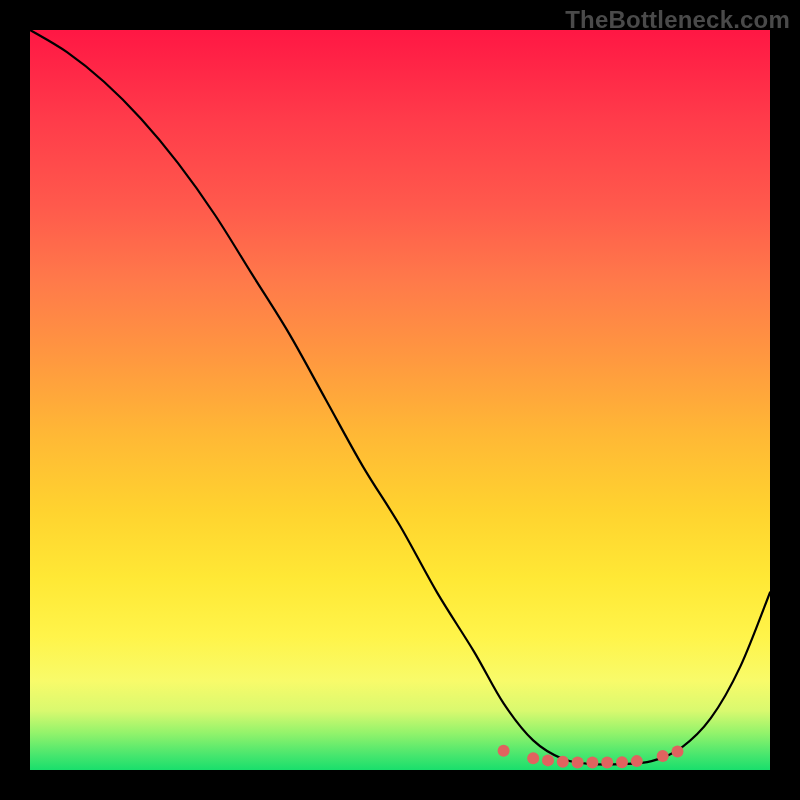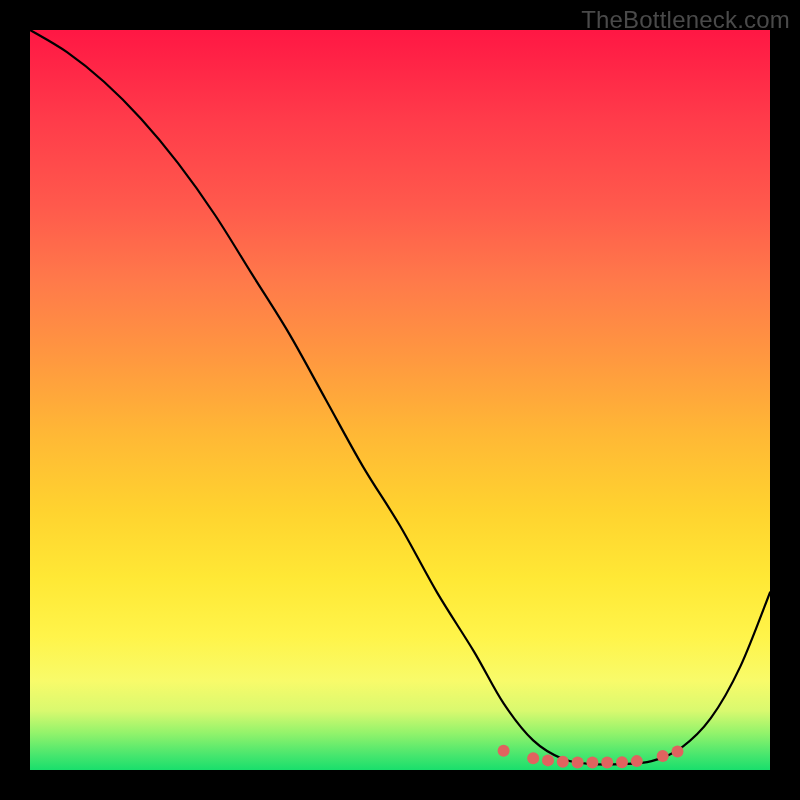--- a/index.html
+++ b/index.html
@@ -43,21 +43,21 @@
       #47e66e 98%,
       #19df6c 100%
     );
   }
   .watermark {
     position: absolute;
     top: 6px;
     right: 10px;
     color: #4a4a4a;
     font-size: 24px;
-    font-weight: 400;
+    font-weight: 700;
     letter-spacing: 0.2px;
     user-select: none;
   }
   svg.curve {
     position: absolute;
     left: 0;
     top: 0;
     width: 740px;
     height: 740px;
   }

